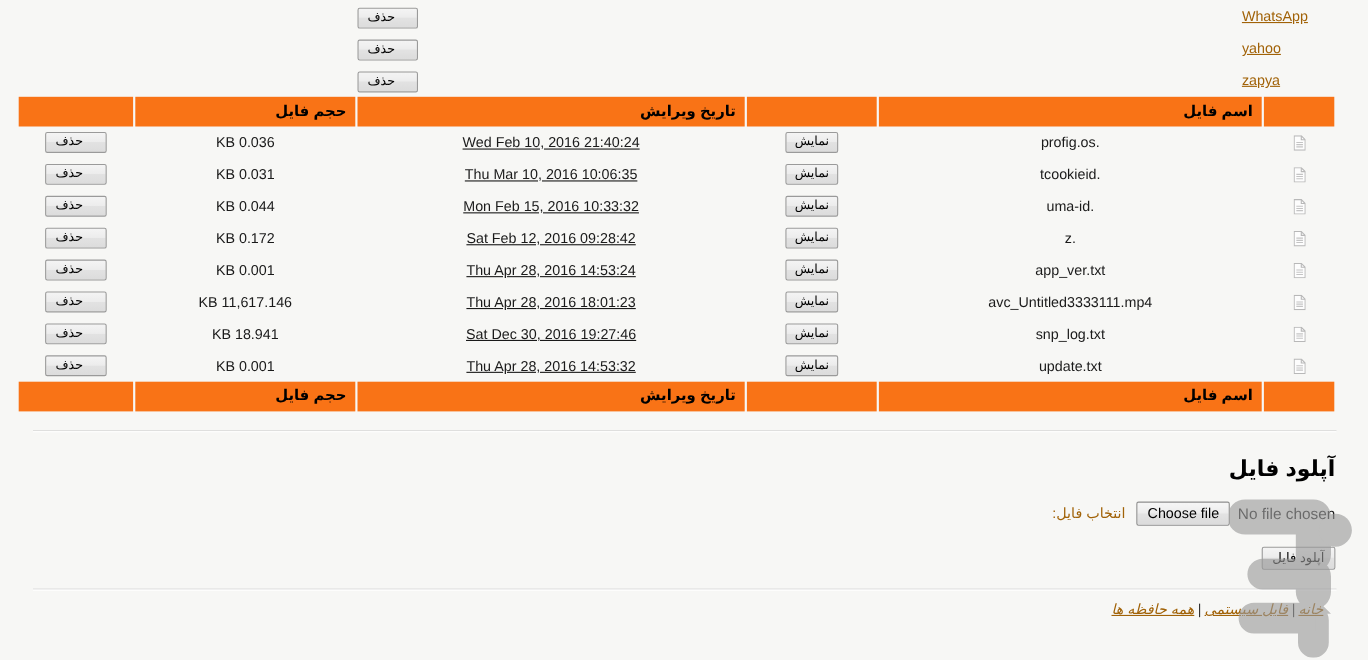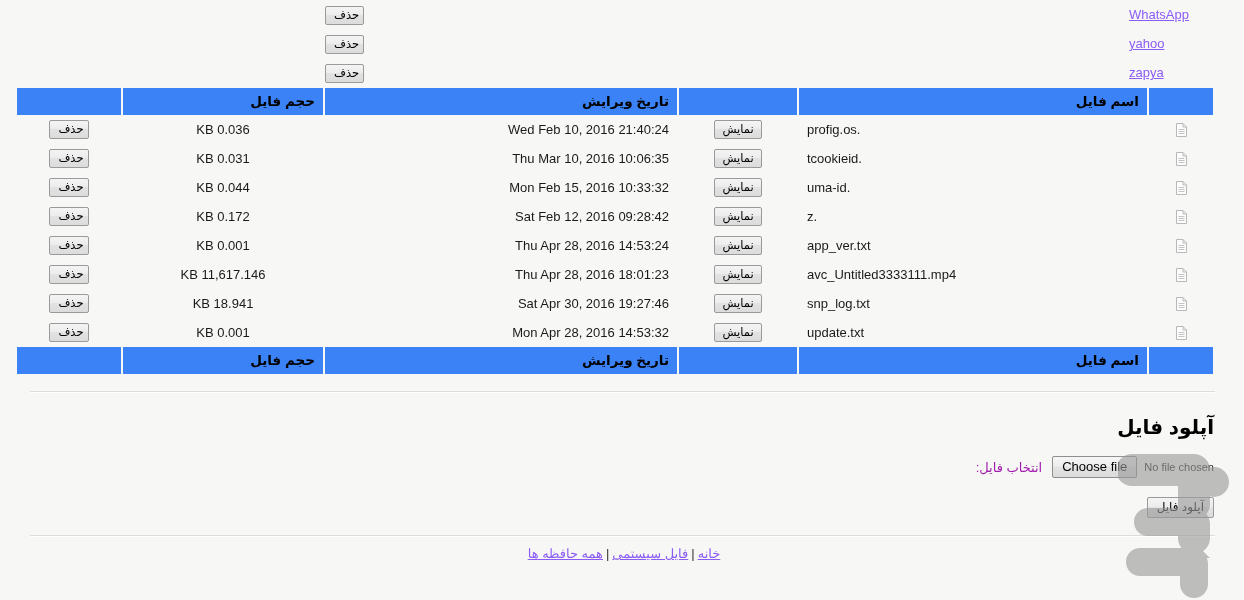--- a/index.html
+++ b/index.html
@@ -37,56 +37,56 @@
     right: 55px;
     top: 0;
     text-align: left;
   }
   .stray-row {
     height: 29px;
     line-height: 29px;
   }
 
   a.weblink {
-    color: #8b5cf6;
+    color: #a16207;
     text-decoration: underline;
     font-family: "Liberation Sans", sans-serif;
     font-size: 13px;
     margin-top: 48px;
   }
 
   
   button.btn {
     font-family: "Liberation Sans", "DejaVu Sans", sans-serif;
     font-size: 11.5px;
     color: #000;
     background: linear-gradient(to bottom, #f4f4f4 0%, #ececec 48%, #e2e2e2 50%, #dcdcdc 100%);
     border: 1px solid #9a9a9a;
     border-radius: 2px;
-    padding: 1px 4px 2px 8px;
+    padding: 1px 20px 2px 8px;
     line-height: 14px;
     cursor: default;
     direction: rtl;
   }
   button.btn.view { padding: 1px 7px 2px 7px; }
 
   
   .table-wrap {
     padding: 0 29px 0 30px;
     box-sizing: border-box;
   }
   table.files {
     width: 100%;
     border-collapse: separate;
     border-spacing: 2px 0;
     direction: rtl;
     table-layout: fixed;
   }
   table.files th {
-    background: #3b82f6;
+    background: #f97316;
     color: #000;
     font-weight: bold;
     font-size: 13.5px;
     text-align: right;
     padding: 4px 8px 5px 8px;
     height: 18px;
     white-space: nowrap;
   }
   table.files td {
     padding: 5px 8px;
@@ -98,23 +98,23 @@
 
   
   col.c-icon   { width: 64px; }
   col.c-name   { width: 348px; }
   col.c-view   { width: 118px; }
   col.c-date   { width: 352px; }
   col.c-size   { width: 200px; }
   col.c-del    { width: 104px; }
 
   td.c-icon   { text-align: center; }
-  td.c-name   { text-align: left; direction: ltr; padding-left: 52px; }
+  td.c-name   { text-align: center; direction: ltr; padding-left: 52px; }
   td.c-view   { text-align: center; }
-  td.c-date   { text-align: right; direction: ltr; padding-left: 106px; }
+  td.c-date   { text-align: center; direction: ltr; padding-left: 106px; text-decoration: underline; }
   td.c-size   { text-align: center; direction: ltr; padding-left: 48px; }
   td.c-del    { text-align: center; }
 
   th.c-icon, th.c-view, th.c-del { padding: 4px 6px 5px 6px; }
   th.c-name  { text-align: right; padding-right: 8px; }
   th.c-date  { text-align: right; padding-right: 6px; }
   th.c-size  { text-align: right; padding-right: 7px; }
 
   .doc-icon {
     display: inline-block;
@@ -147,40 +147,40 @@
   .upload-row {
     margin-top: 17px;
     display: flex;
     flex-direction: row;
     align-items: center;
     justify-content: flex-start;
     gap: 10px;
   }
   .upload-label {
     font-size: 13px;
-    color: #a21caf;
+    color: #a16207;
   }
   .file-input {
     display: inline-flex;
     align-items: center;
     direction: ltr;
     gap: 7px;
   }
   .choose-btn {
     font-family: "Liberation Sans", sans-serif;
     font-size: 13px;
     color: #000;
     background: linear-gradient(to bottom, #f6f6f6 0%, #ededed 47%, #e3e3e3 49%, #dbdbdb 100%);
     border: 1px solid #8f8f8f;
     border-radius: 2px;
     padding: 2px 9px 3px 9px;
     cursor: default;
   }
   .no-file {
-    font-size: 11px;
+    font-size: 14px;
     color: #1a1a1a;
   }
   .submit-row {
     margin-top: 19px;
   }
   button.upload-submit {
     font-family: "Liberation Sans", "DejaVu Sans", sans-serif;
     font-size: 12px;
     color: #000;
     background: linear-gradient(to bottom, #f4f4f4 0%, #ececec 48%, #e2e2e2 50%, #dcdcdc 100%);
@@ -192,25 +192,26 @@
   }
 
   hr.sep2 {
     border: 0;
     border-top: 1px solid #dcdcdc;
     border-bottom: 1px solid #ffffff;
     margin: 17px 29px 0 30px;
   }
 
   .footer-nav {
-    padding: 9px 26px 0 30px;
-    text-align: center;
+    padding: 9px 41px 0 30px;
+    text-align: right;
     direction: rtl;
     font-size: 13px;
     color: #333;
+    font-style: italic;
   }
   .footer-nav .divider { color: #333; padding: 0 3px; }
 
   
   .watermark {
     position: absolute;
     right: 6px;
     bottom: 2px;
     width: 120px;
     height: 168px;
@@ -375,37 +376,37 @@
                   <path d="M0.5 0.5 H7 L10.5 4 V13.5 H0.5 Z" fill="#fdfdfd" stroke="#b8b8b8" stroke-width="1"></path>
                   <path d="M7 0.5 V4 H10.5" fill="none" stroke="#b8b8b8" stroke-width="1"></path>
                   <g stroke="#c4c4c4" stroke-width="1">
                     <line x1="2.5" y1="6.5" x2="8.5" y2="6.5"></line>
                     <line x1="2.5" y1="8.5" x2="8.5" y2="8.5"></line>
                     <line x1="2.5" y1="10.5" x2="8.5" y2="10.5"></line>
                   </g>
                 </svg></span></td>
             <td class="c-name">snp_log.txt</td>
             <td class="c-view"><button class="btn view">نمایش</button></td>
-            <td class="c-date">Sat Apr 30, 2016 19:27:46</td>
+            <td class="c-date">Sat Dec 30, 2016 19:27:46</td>
             <td class="c-size">KB 18.941</td>
             <td class="c-del"><button class="btn">حذف</button></td>
           </tr>
           <tr>
             <td class="c-icon"><span class="doc-icon"><svg viewBox="0 0 11 14" width="11" height="14">
                   <path d="M0.5 0.5 H7 L10.5 4 V13.5 H0.5 Z" fill="#fdfdfd" stroke="#b8b8b8" stroke-width="1"></path>
                   <path d="M7 0.5 V4 H10.5" fill="none" stroke="#b8b8b8" stroke-width="1"></path>
                   <g stroke="#c4c4c4" stroke-width="1">
                     <line x1="2.5" y1="6.5" x2="8.5" y2="6.5"></line>
                     <line x1="2.5" y1="8.5" x2="8.5" y2="8.5"></line>
                     <line x1="2.5" y1="10.5" x2="8.5" y2="10.5"></line>
                   </g>
                 </svg></span></td>
             <td class="c-name">update.txt</td>
             <td class="c-view"><button class="btn view">نمایش</button></td>
-            <td class="c-date">Mon Apr 28, 2016 14:53:32</td>
+            <td class="c-date">Thu Apr 28, 2016 14:53:32</td>
             <td class="c-size">KB 0.001</td>
             <td class="c-del"><button class="btn">حذف</button></td>
           </tr>
         </tbody>
 
       <tfoot>
         <tr>
           <th class="c-icon"></th>
           <th class="c-name">اسم فایل</th>
           <th class="c-view"></th>

